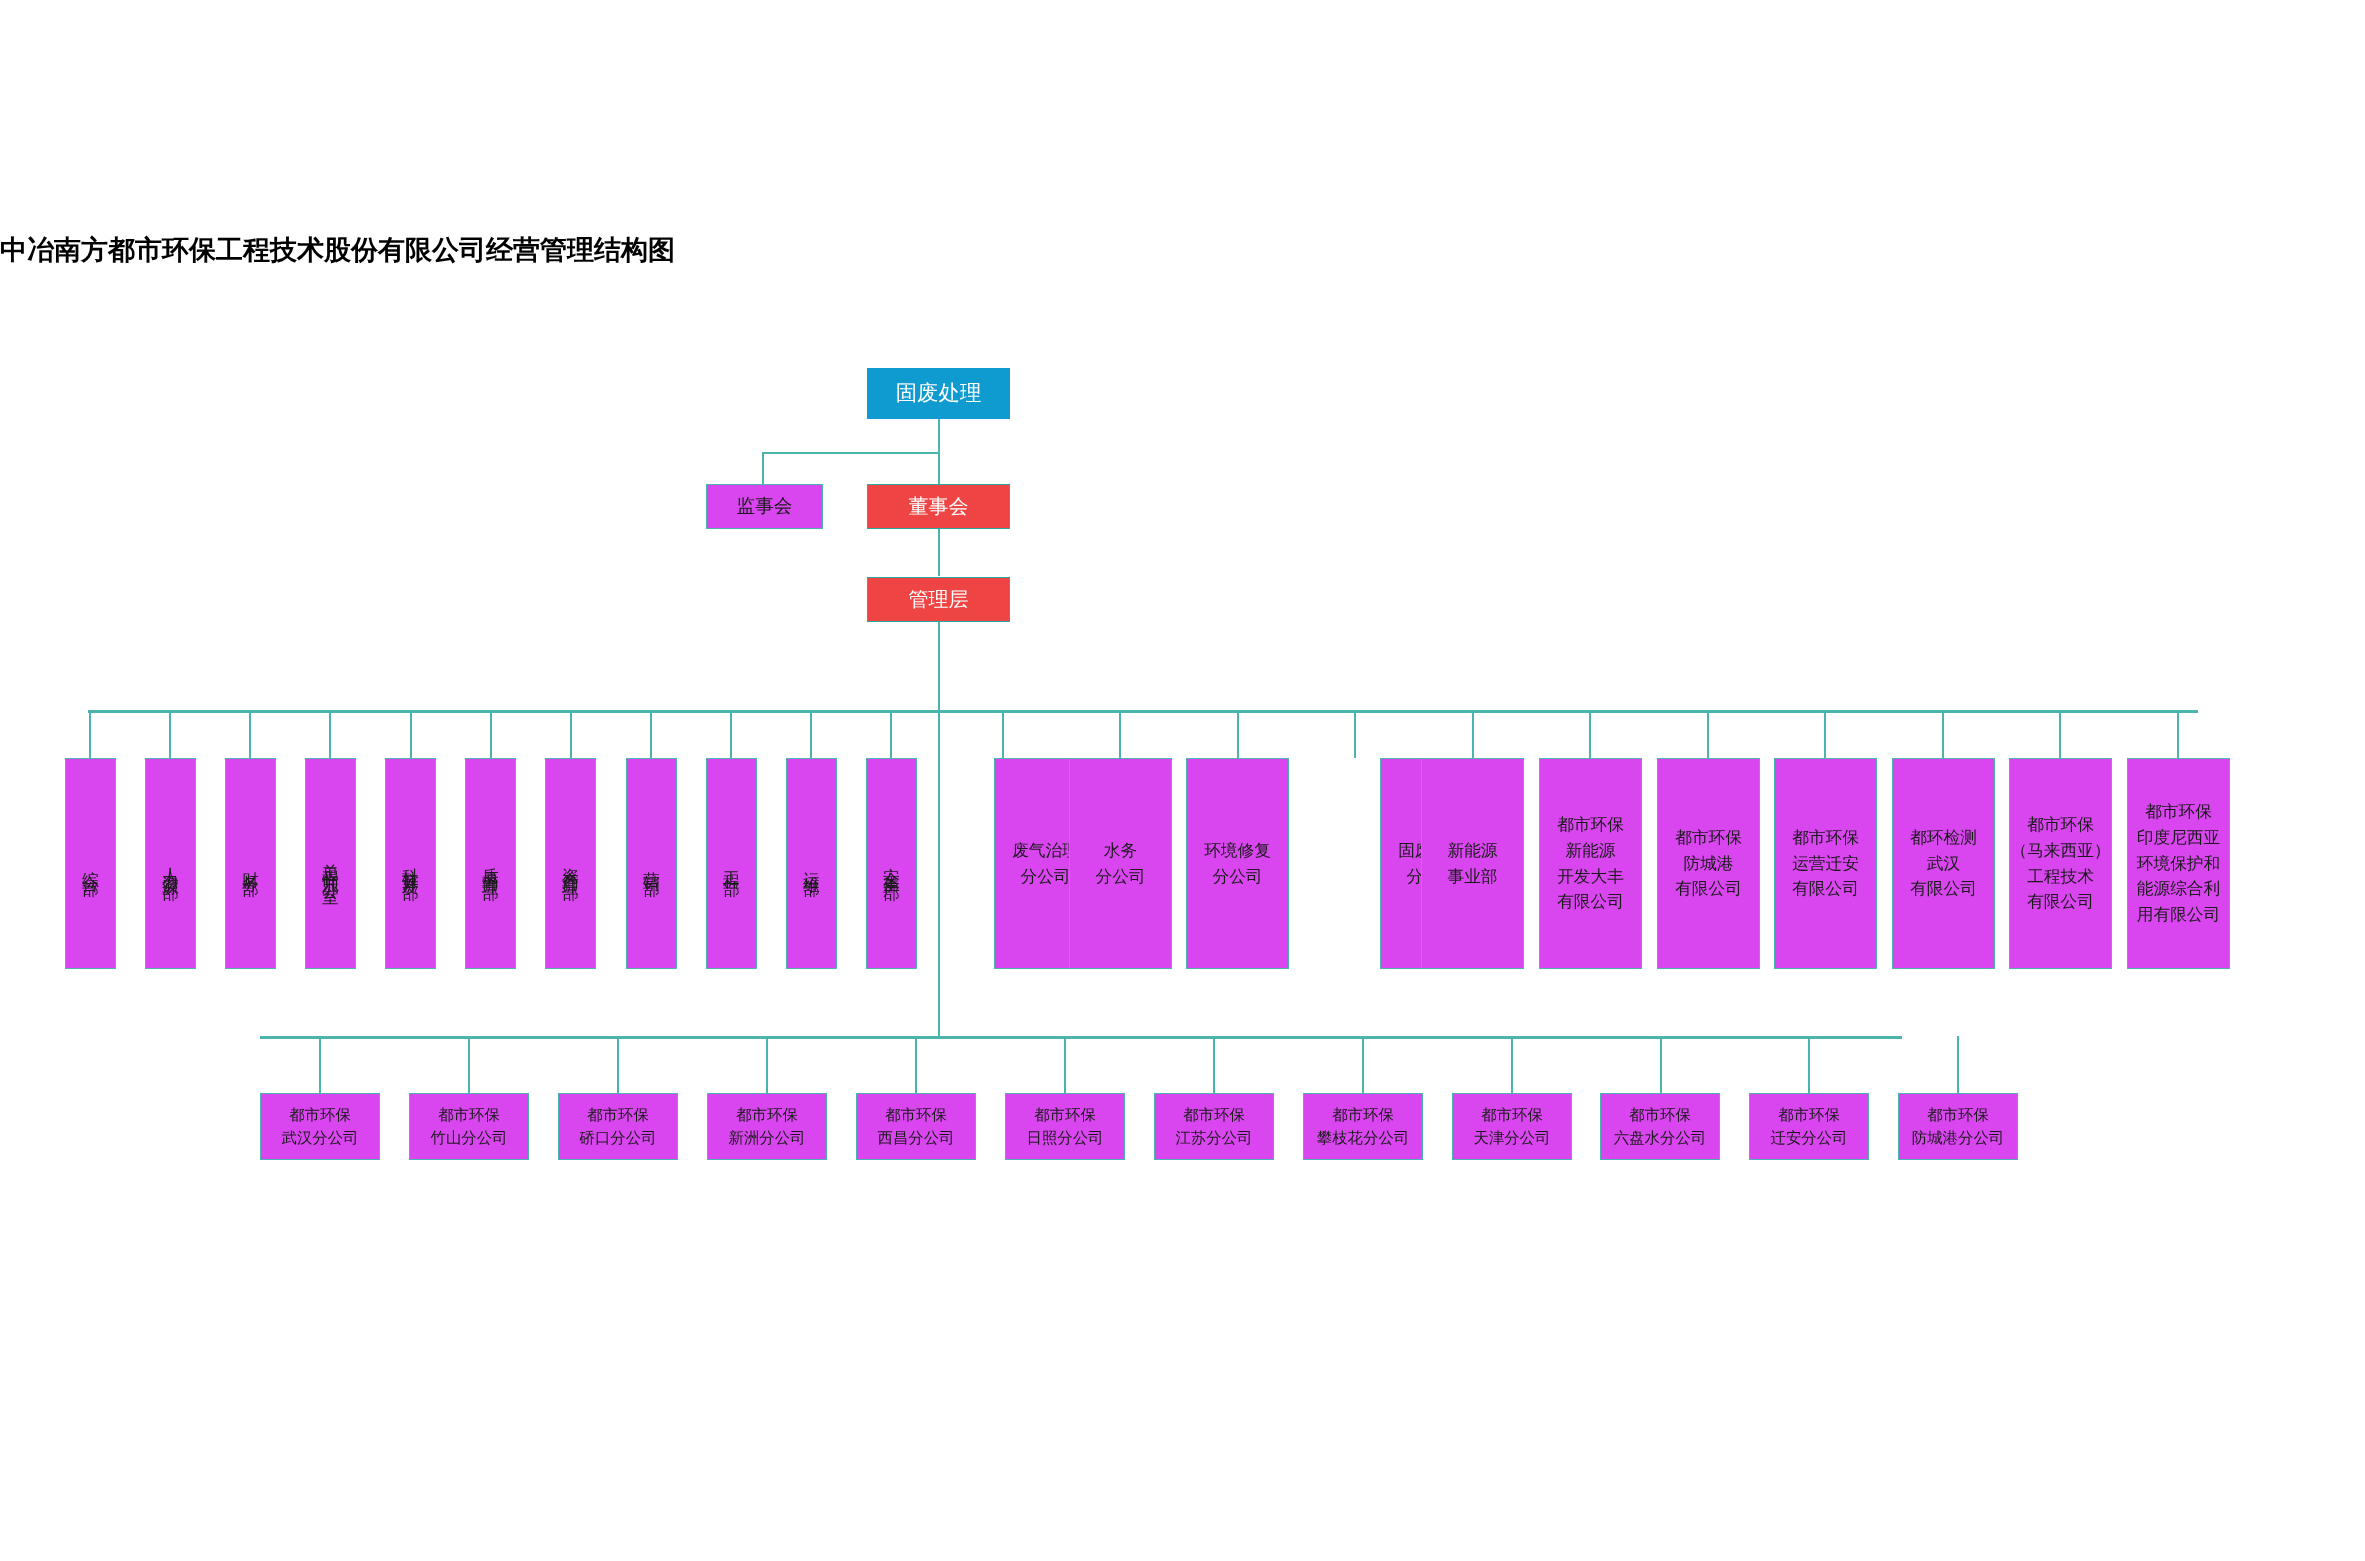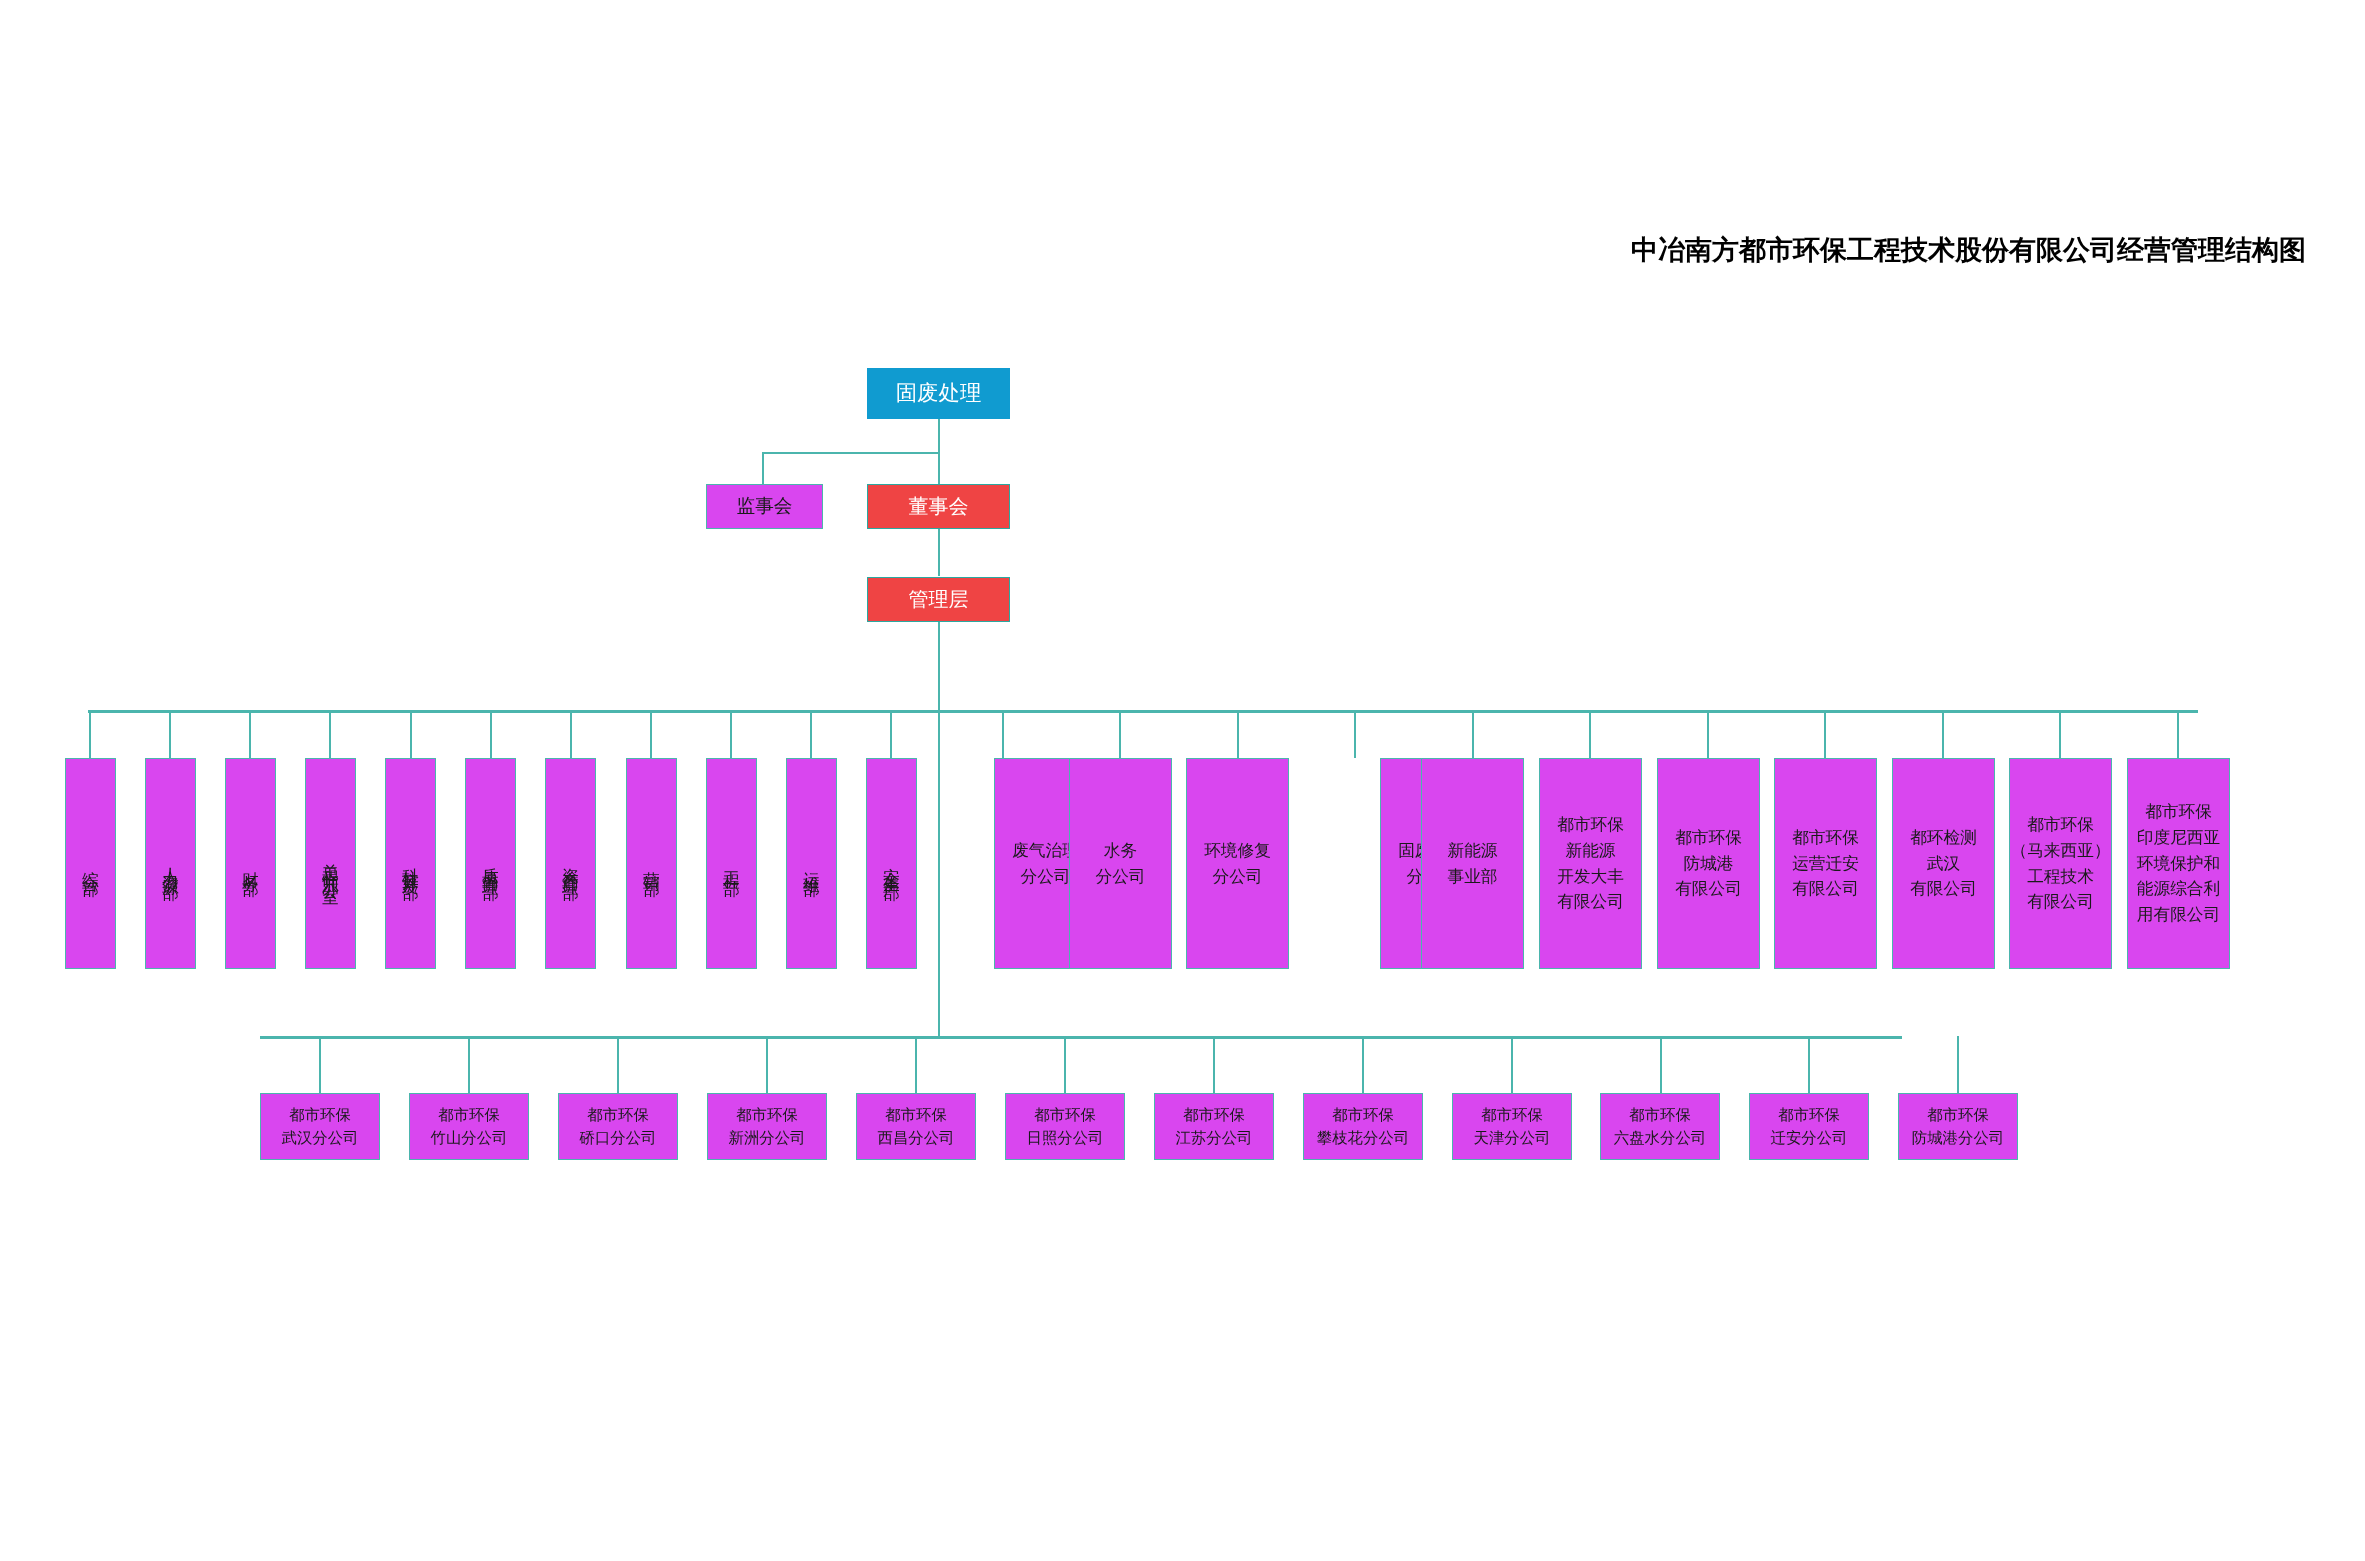--- a/index.html
+++ b/index.html
@@ -22,21 +22,21 @@
     width: 2366px;
     height: 1562px;
   }
 
   
   #page-title {
     position: absolute;
     left: 0;
     top: 232px;
     width: 2306px;
-    text-align: right;
+    text-align: left;
     font-size: 27px;
     font-weight: bold;
     color: #000000;
     letter-spacing: 0px;
     white-space: nowrap;
   }
 
   
   .node {
     position: absolute;

